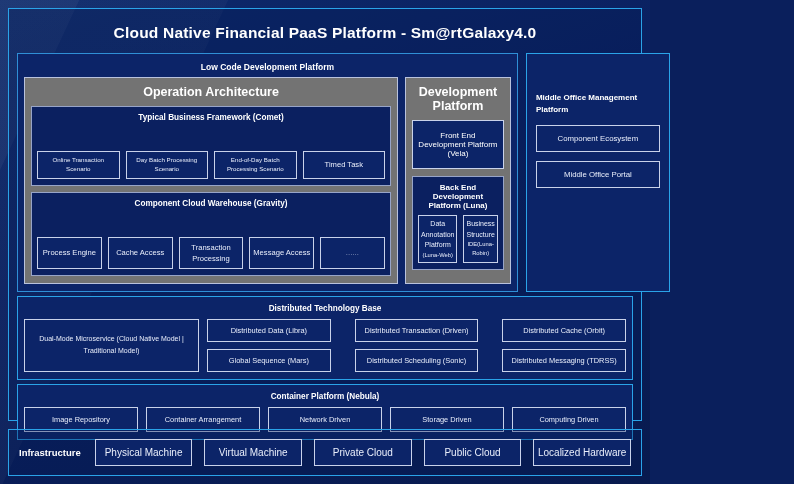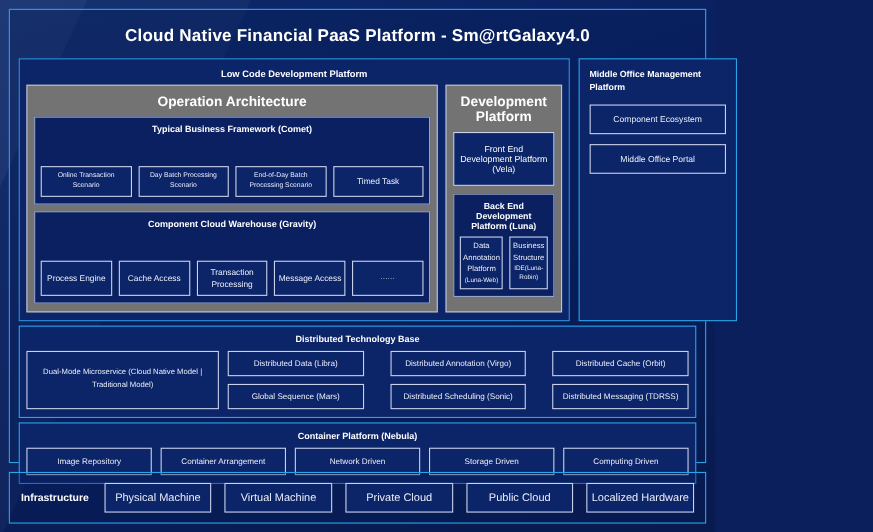--- a/index.html
+++ b/index.html
@@ -106,21 +106,21 @@
   
   .midoffice {
     flex: 0 0 144px;
     border: 1px solid #2aa3e8;
     background: #0c2468;
     padding: 8px 9px;
     display: flex; flex-direction: column;
   }
   .mid-title {
     color: #ffffff; font-size: 8px; font-weight: bold;
-    line-height: 1.45; margin-bottom: 10px;
+    line-height: 1.45; margin-bottom: 10px; margin-top: 30px;
   }
   .mid-item {
     border: 1px solid #c9d2ea; background: #0c2468;
     color: #e9eefb; font-size: 7.8px; text-align: center;
     padding: 8px 2px; margin-bottom: 9px;
   }
   .mid-item:last-child { margin-bottom: 0; }
 
   
   .band {
@@ -241,21 +241,21 @@
     <div class="band">
       <div class="band-title">Distributed Technology Base</div>
       <div class="dtb-body">
         <div class="dtb-first">Dual-Mode Microservice (Cloud Native Model | Traditional Model)</div>
         <div class="dtb-cols">
           <div class="dtb-col">
             <div class="dtb-cell">Distributed Data (Libra)</div>
             <div class="dtb-cell">Global Sequence (Mars)</div>
           </div>
           <div class="dtb-col">
-            <div class="dtb-cell">Distributed Annotation (Virgo)</div>
+            <div class="dtb-cell">Distributed Transaction (Driven)</div>
             <div class="dtb-cell">Distributed Scheduling (Sonic)</div>
           </div>
           <div class="dtb-col">
             <div class="dtb-cell">Distributed Cache (Orbit)</div>
             <div class="dtb-cell">Distributed Messaging (TDRSS)</div>
           </div>
         </div>
       </div>
     </div>
 

